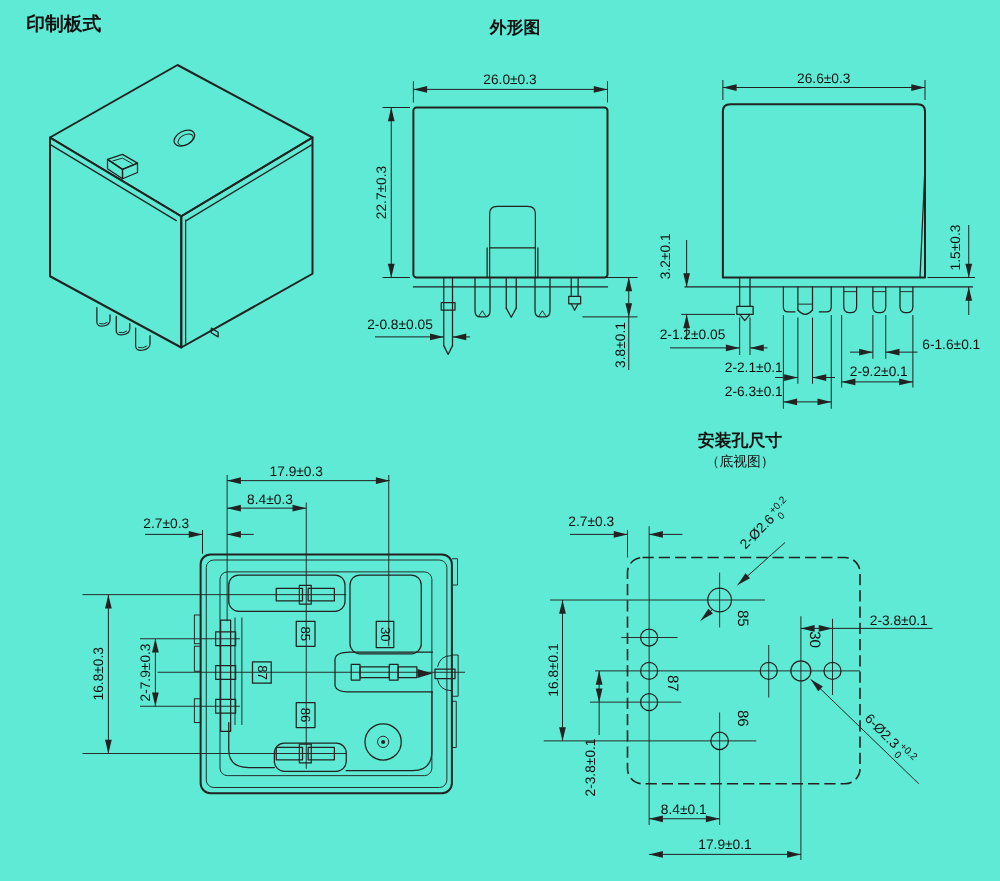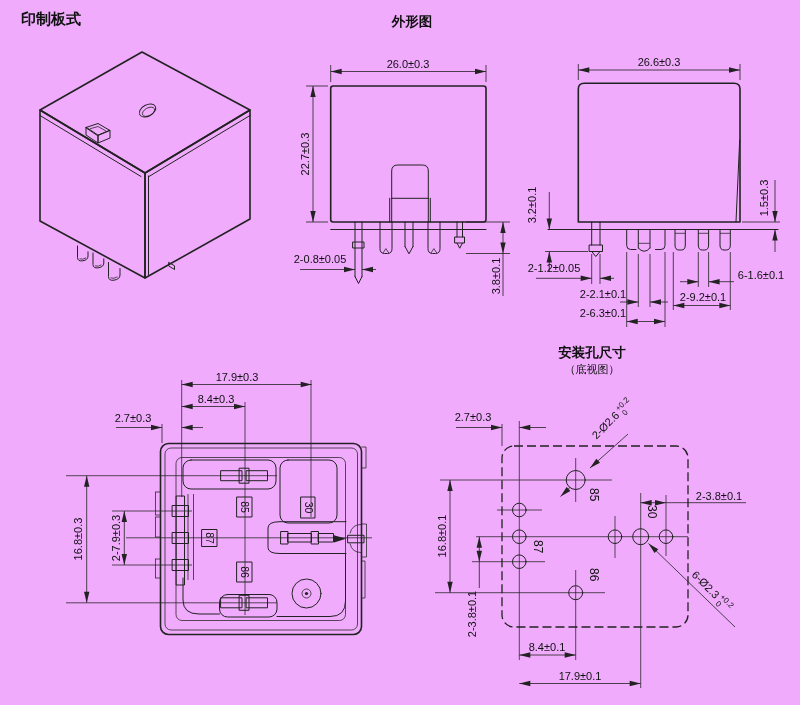--- a/index.html
+++ b/index.html
@@ -1,16 +1,16 @@
 <!DOCTYPE html>
 <html><head>
 <meta charset="utf-8">
 <style>
   html,body{margin:0;padding:0;background:#fff;}
-  .page{position:relative;width:800px;height:705px;background:#f0abfc;overflow:hidden;
+  .page{position:relative;width:800px;height:705px;background:#5eead4;overflow:hidden;
         font-family:"Liberation Sans", sans-serif;}
   svg{display:block;}
   .ol{stroke:#222;fill:none;stroke-width:1.6;stroke-linejoin:round;stroke-linecap:round;}
   .ml{stroke:#222;fill:none;stroke-width:1;stroke-linejoin:round;stroke-linecap:round;}
   .cl{stroke:#222;fill:none;stroke-width:0.75;}
   .dl{stroke:#222;fill:none;stroke-width:0.8;}
   .dash{stroke:#222;fill:none;stroke-width:1.3;stroke-dasharray:9 4;}
   .dimtxt{font-family:"Liberation Sans",sans-serif;font-size:11px;fill:#111;}
   .pintxt{font-family:"Liberation Sans",sans-serif;font-size:12px;fill:#111;}
   .boxtxt{font-family:"Liberation Sans",sans-serif;font-size:10.5px;fill:#111;}

